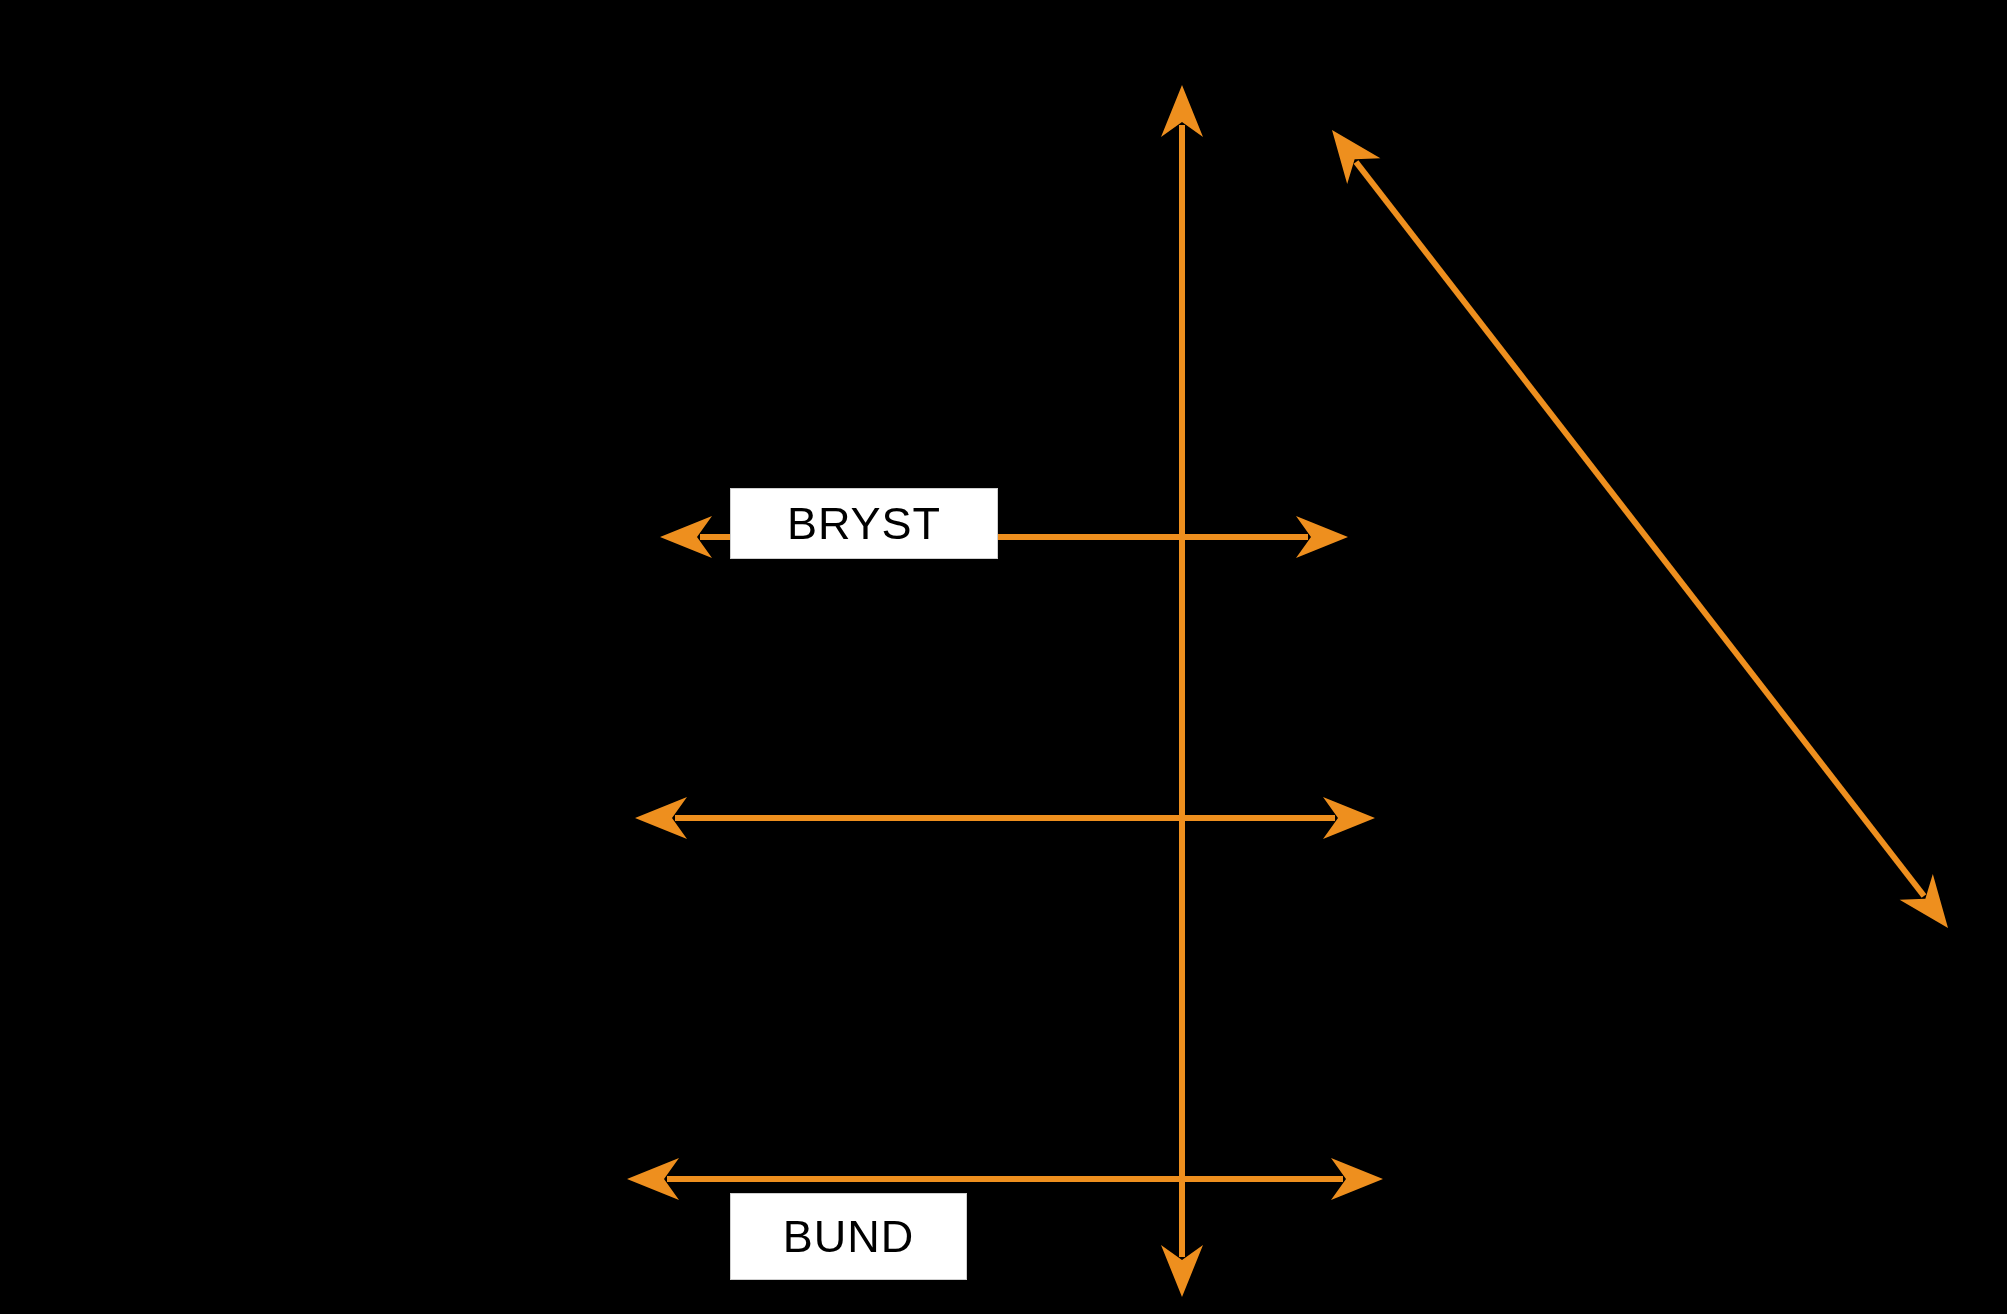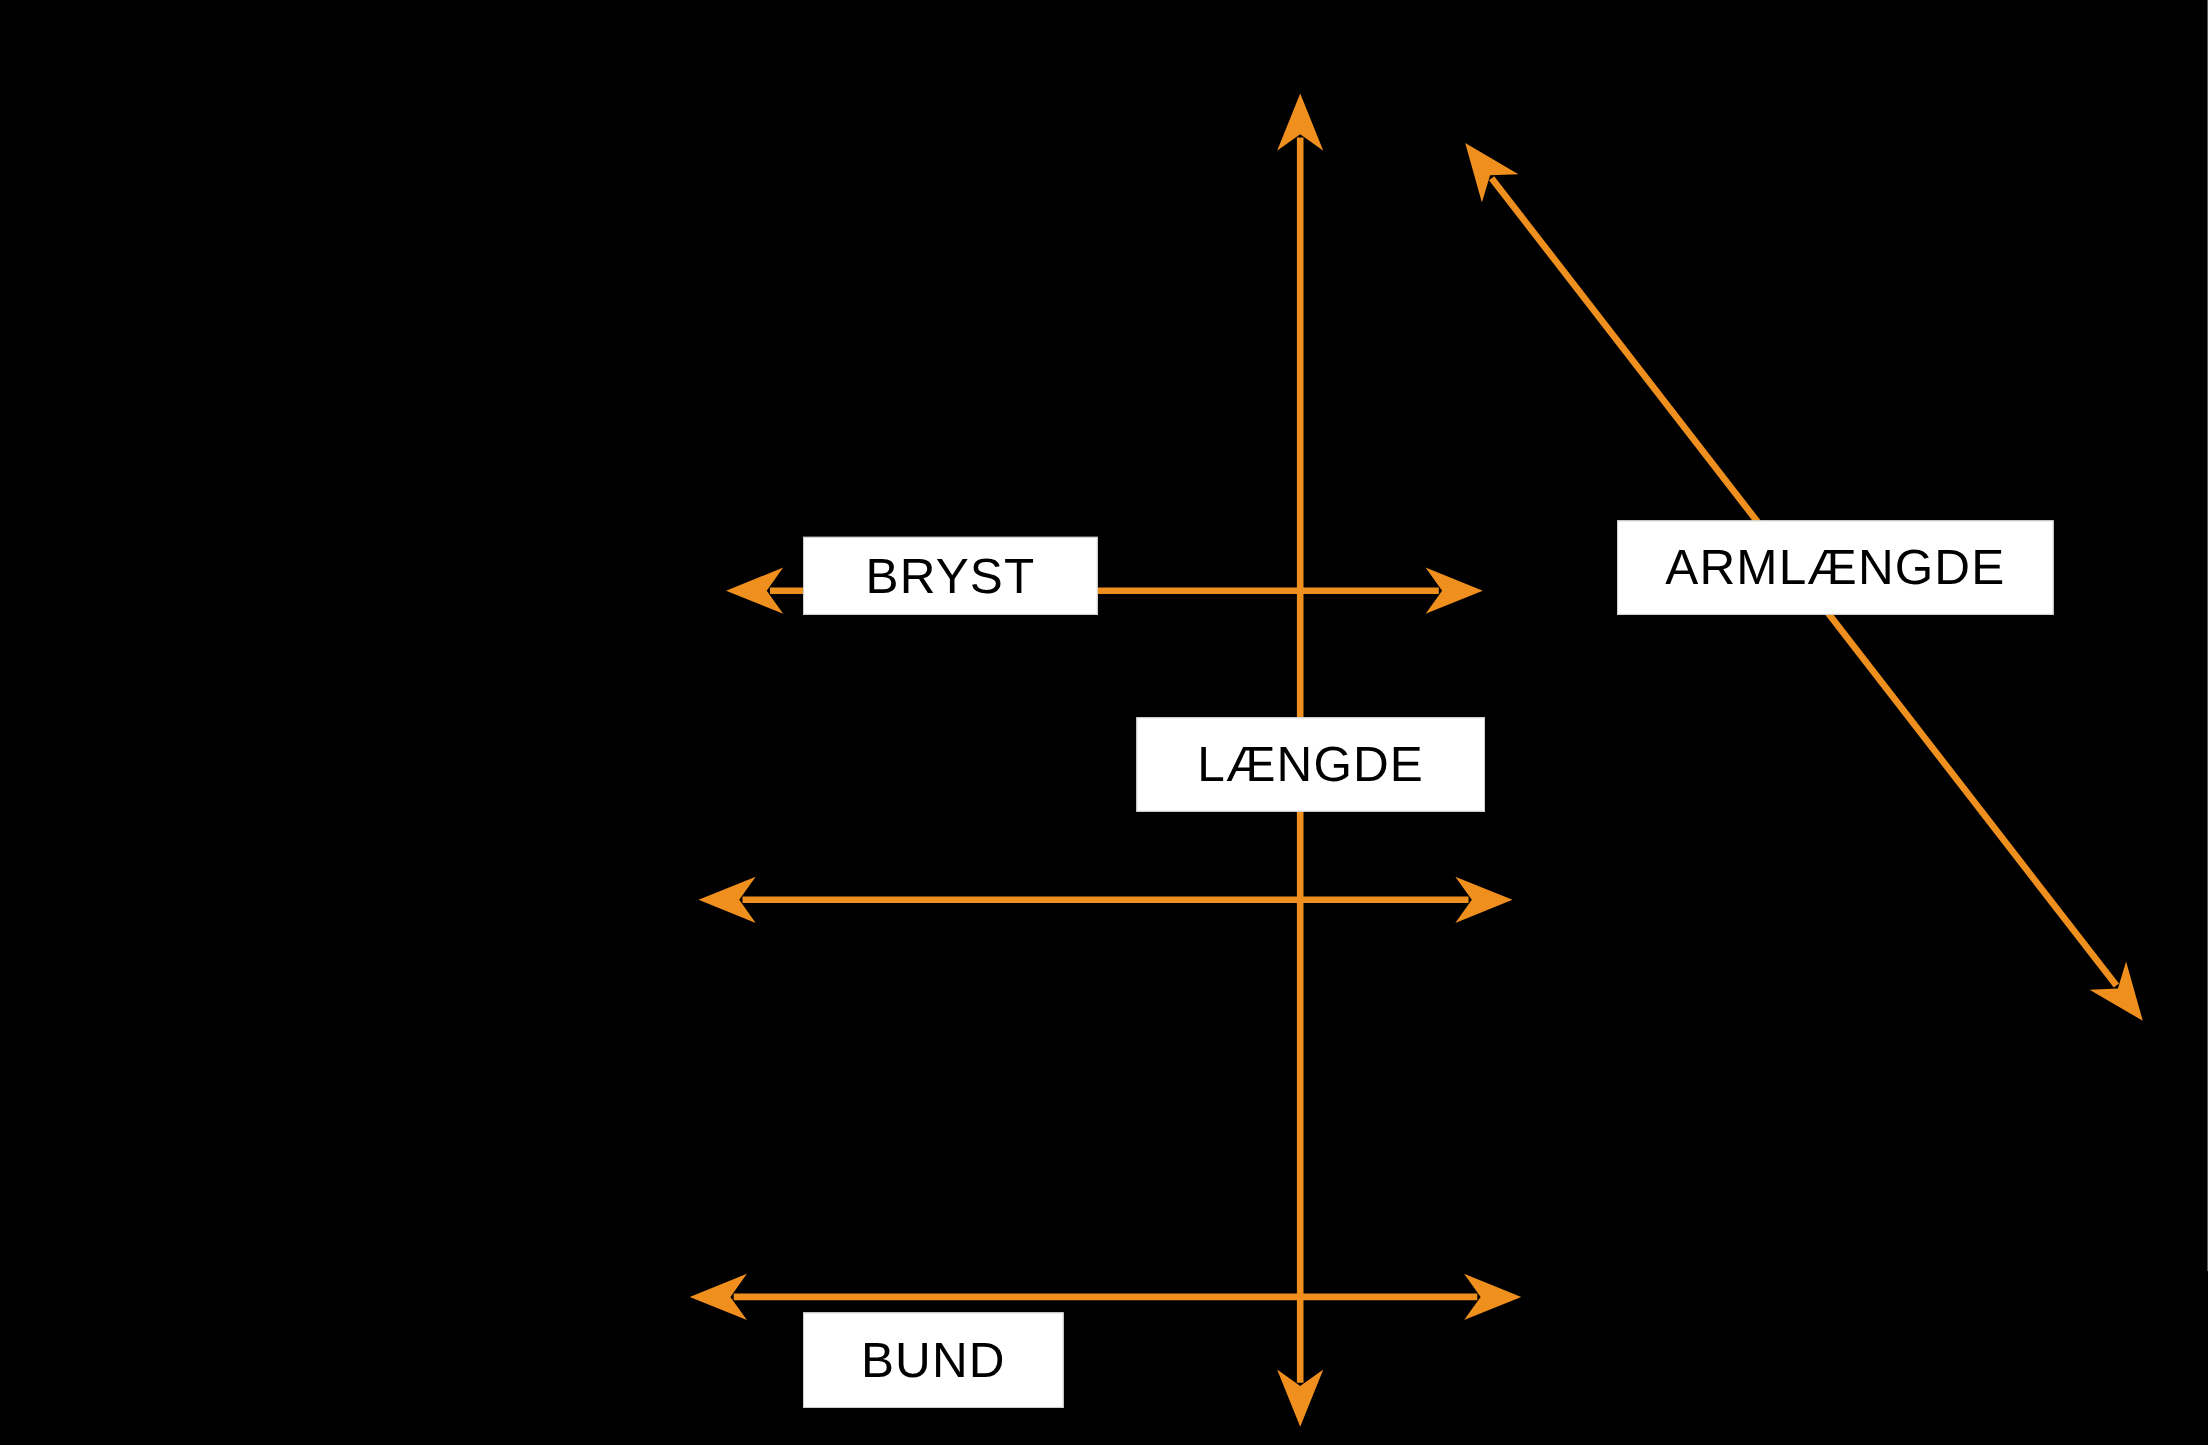--- a/index.html
+++ b/index.html
@@ -81,20 +81,18 @@
 
     <g>
       <line x1="1356" y1="162" x2="1924" y2="896" stroke-width="6" stroke="#EE8F1E"></line>
       <use href="#ah" transform="translate(1332,130) rotate(-127.7)" fill="#EE8F1E"></use>
       <use href="#ah" transform="translate(1948,928) rotate(52.3)" fill="#EE8F1E"></use>
     </g>
   </svg>
 
   <div class="label-box box-bryst">BRYST</div>
 
-  <div class="label-box box-laengde">LÆNGDE</div>
 
 
   <div class="label-box box-bund">BUND</div>
 
-  <div class="label-box box-armlaengde">ARMLÆNGDE</div>
 
 </div>
 
 </body></html>

